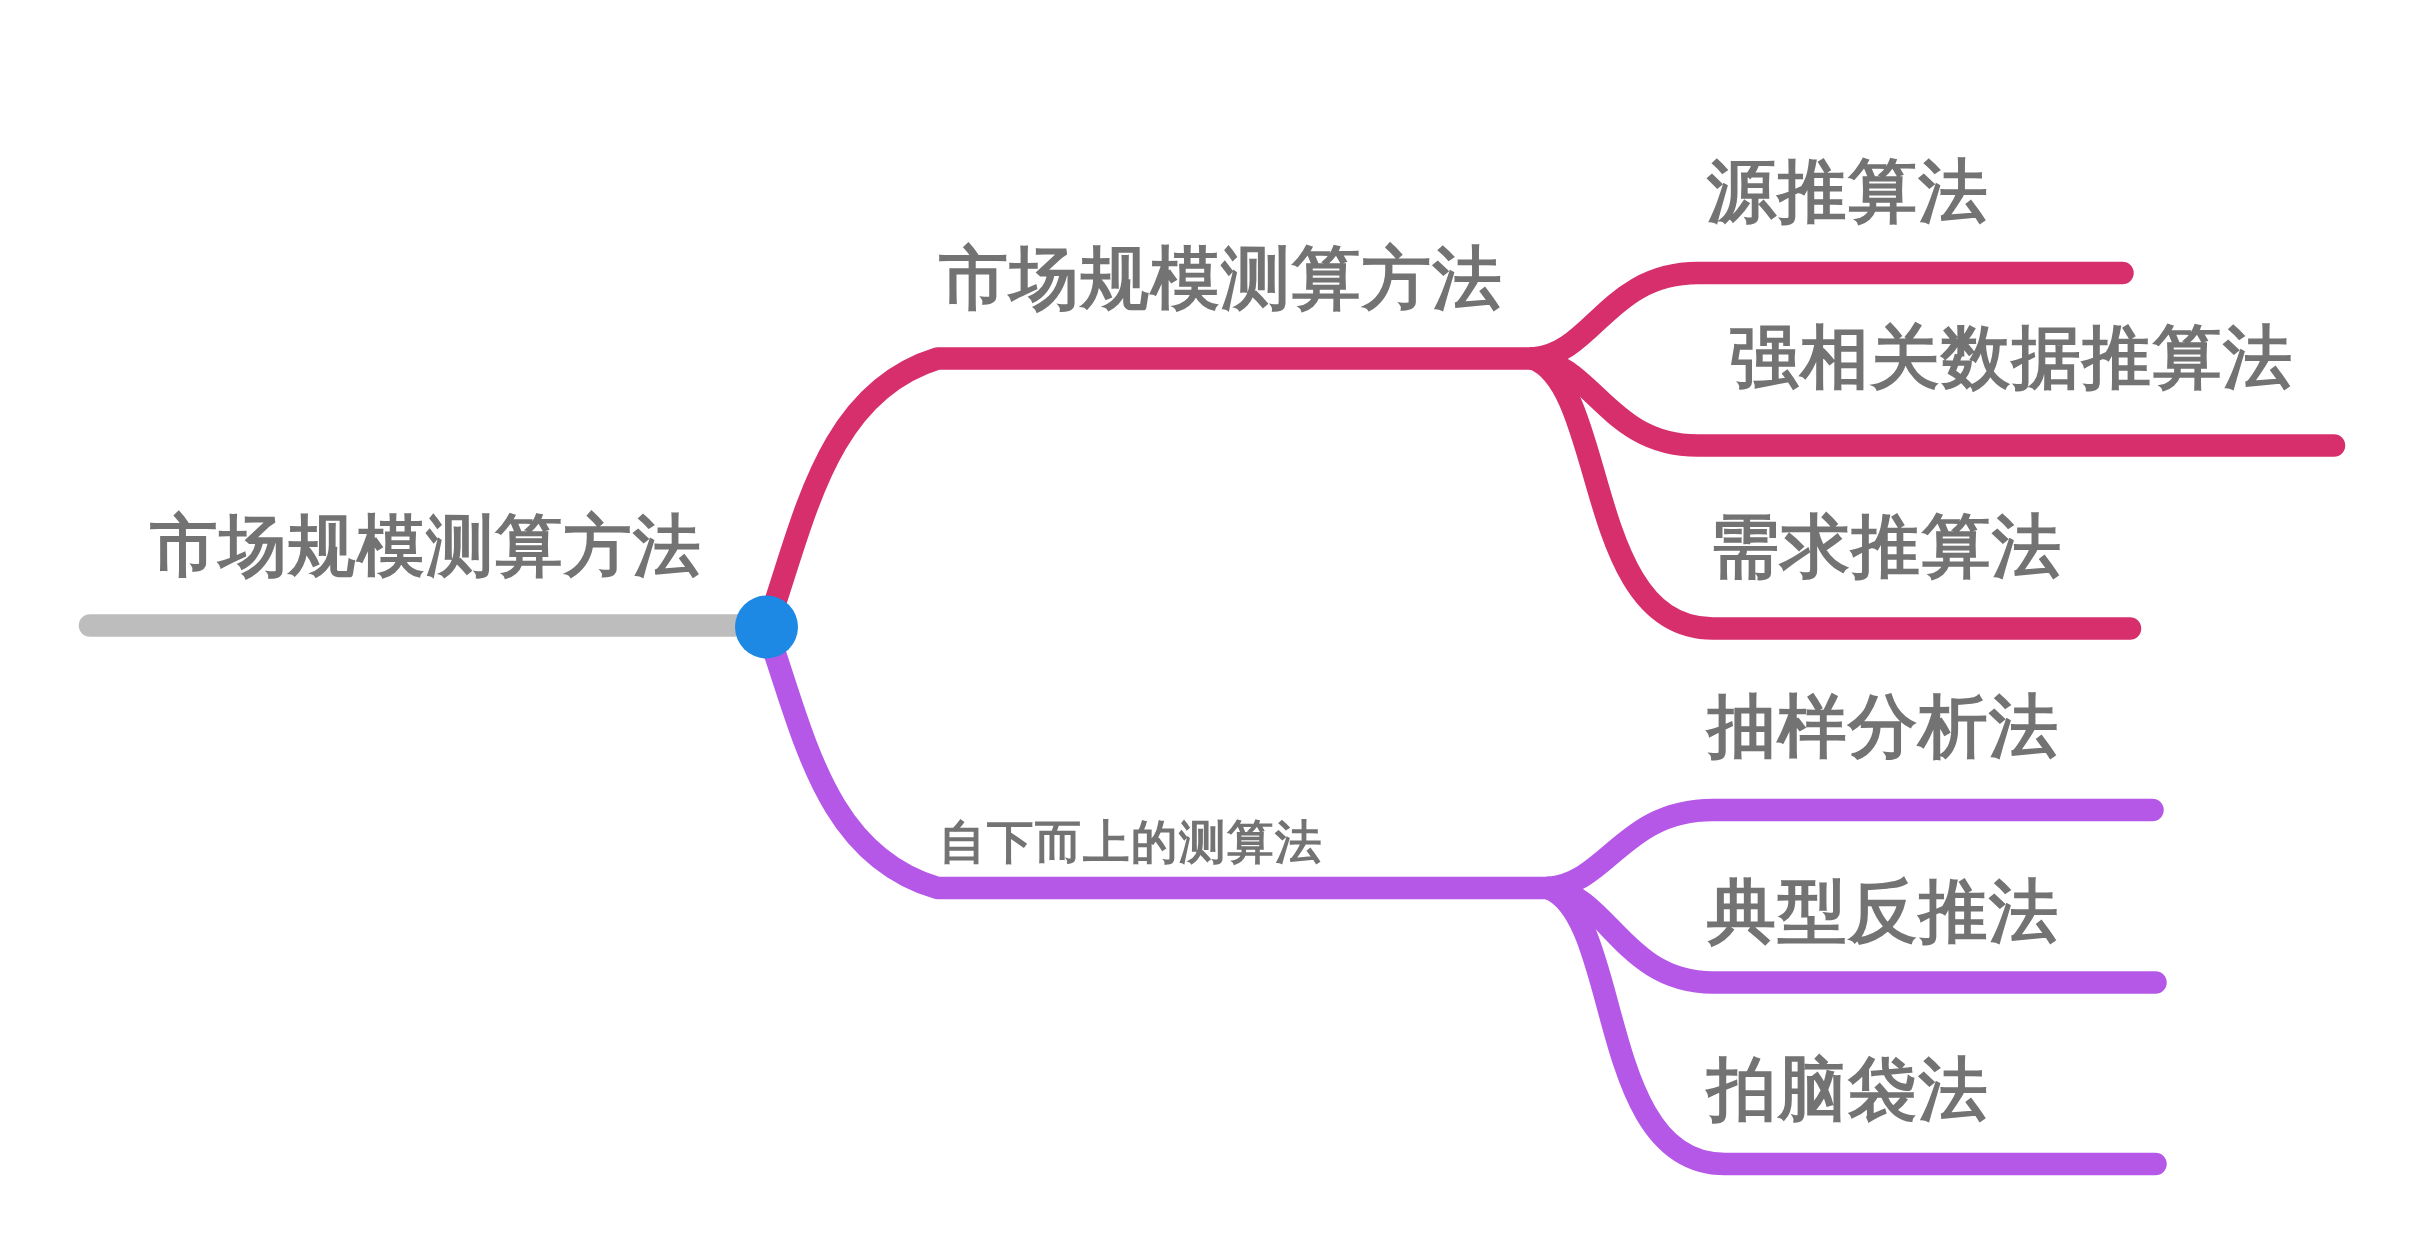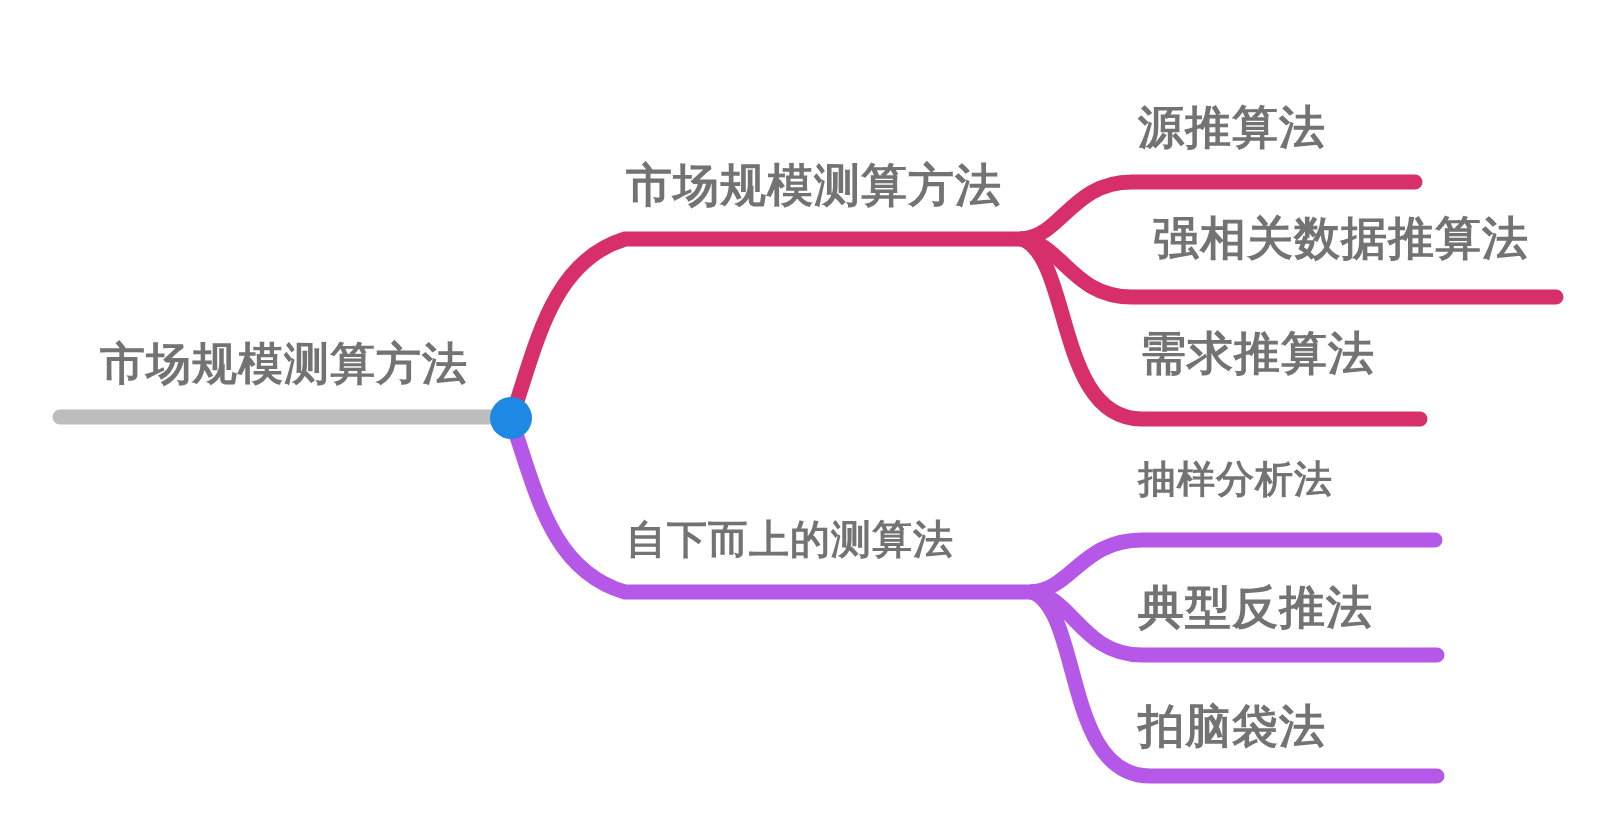--- a/index.html
+++ b/index.html
@@ -26,25 +26,25 @@
     position: absolute;
     font-weight: 700;
     color: #737373;
     white-space: nowrap;
     line-height: 1.05;
     letter-spacing: 1px;
     cursor: default;
   }
   .root-label   { left: 100px;  top: 340px; font-size: 45px; }
   .b1-label     { left: 626px;  top: 161px; font-size: 46px; }
-  .b2-label     { left: 626px;  top: 518px; font-size: 40px; }
+  .b2-label     { left: 626px;  top: 546px; font-size: 31px; }
   .l11-label    { left: 1138px; top: 103px; font-size: 46px; }
   .l12-label    { left: 1140px; top: 214px; font-size: 46px; margin-left: 13px; }
-  .l13-label    { left: 1140px; top: 329px; font-size: 46px; }
-  .l21-label    { left: 1138px; top: 460px; font-size: 38px; }
+  .l13-label    { left: 1140px; top: 340px; font-size: 46px; }
+  .l21-label    { left: 1138px; top: 460px; font-size: 46px; }
   .l22-label    { left: 1138px; top: 583px; font-size: 46px; }
   .l23-label    { left: 1138px; top: 702px; font-size: 46px; }
 </style>
 </head>
 <body>
 
 <div class="stage">
 
   <svg class="connector-layer" viewBox="0 0 1614 840" xmlns="http://www.w3.org/2000/svg" fill="none" stroke-linecap="round" stroke-linejoin="round">
 

